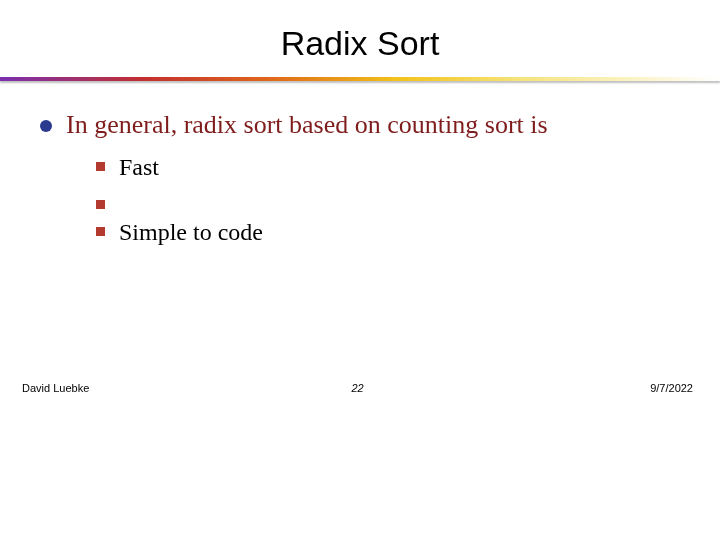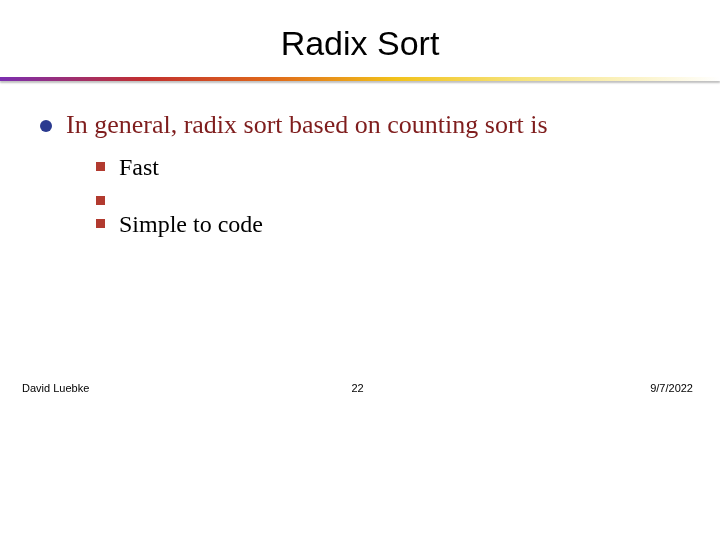--- a/index.html
+++ b/index.html
@@ -28,35 +28,35 @@
   }
   .body { padding: 0 28px 0 40px; }
   .lvl1 { display: flex; align-items: flex-start; margin-bottom: 10px; }
   .bullet-circle {
     width: 12px; height: 12px; border-radius: 50%;
     background: #2a3a8f; flex: 0 0 auto;
     margin-top: 11px; margin-right: 14px;
   }
   .lvl1-text { font-size: 26px; color: #7f1d1d; line-height: 1.25; }
   .sublist { margin-left: 56px; margin-top: 6px; }
-  .lvl2 { display: flex; align-items: flex-start; margin-bottom: 4px; }
+  .lvl2 { display: flex; align-items: flex-start; margin-bottom: 4px; margin-top: 8px; }
   .bullet-square {
     width: 9px; height: 9px; background: #b23a2f;
     flex: 0 0 auto; margin-top: 10px; margin-right: 14px;
   }
   .lvl2-text { font-size: 24px; color: #000; line-height: 1.25; }
   .ital { font-style: italic; }
   .footer {
     position: absolute; left: 0; right: 5px; bottom: 10px;
     display: flex; justify-content: space-between; align-items: flex-end;
     padding: 0 22px;
     font-family: Arial, Helvetica, sans-serif;
     font-size: 11px; color: #000;
   }
-  .footer .center { position: absolute; left: 50%; transform: translateX(-50%); }
+  .footer .center { position: absolute; left: 50%; transform: translateX(-50%); font-style: italic; }
 </style>
 </head>
 <body>
 <div class="slide">
 
   <div class="title">Radix Sort</div>
   <div class="rule"></div>
 
   <div class="body">
     <div class="lvl1">

